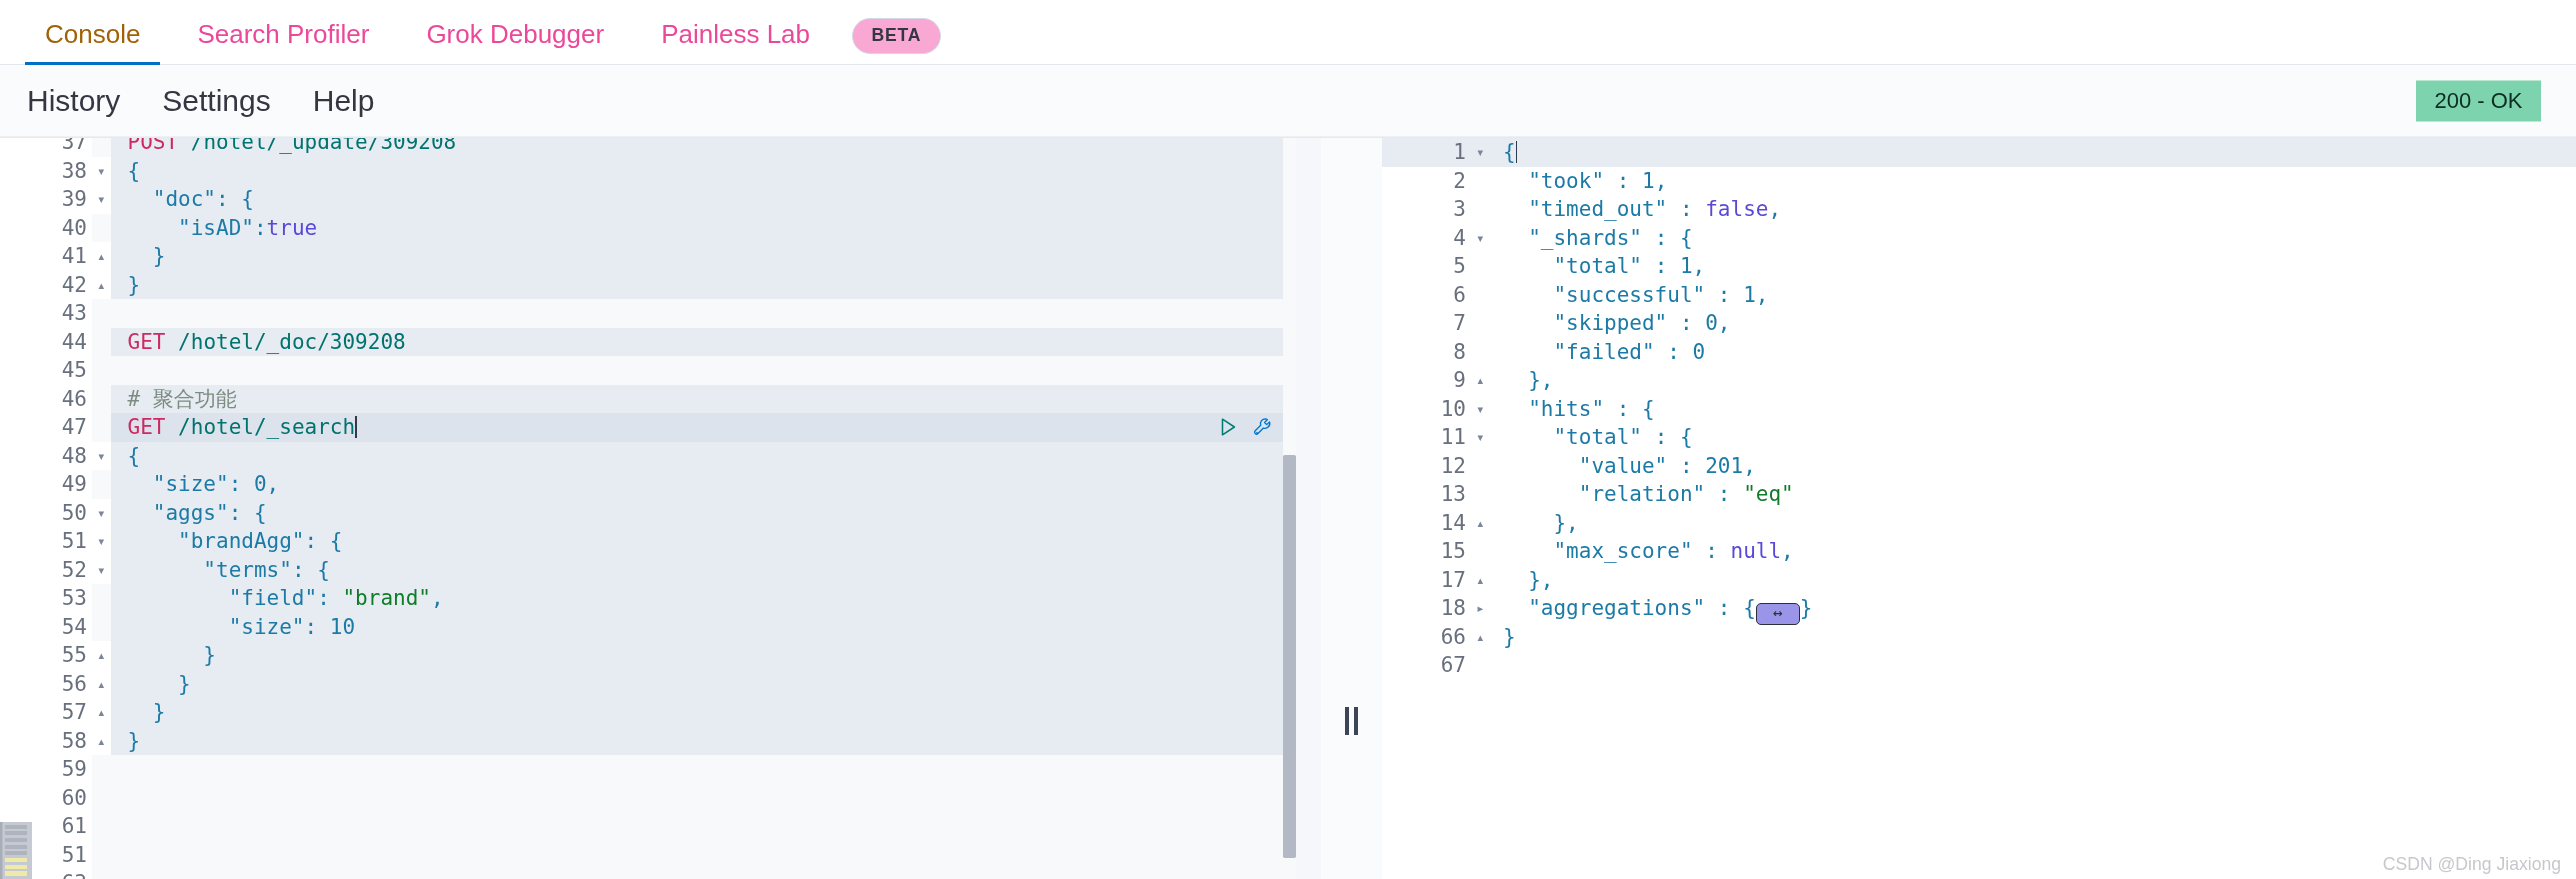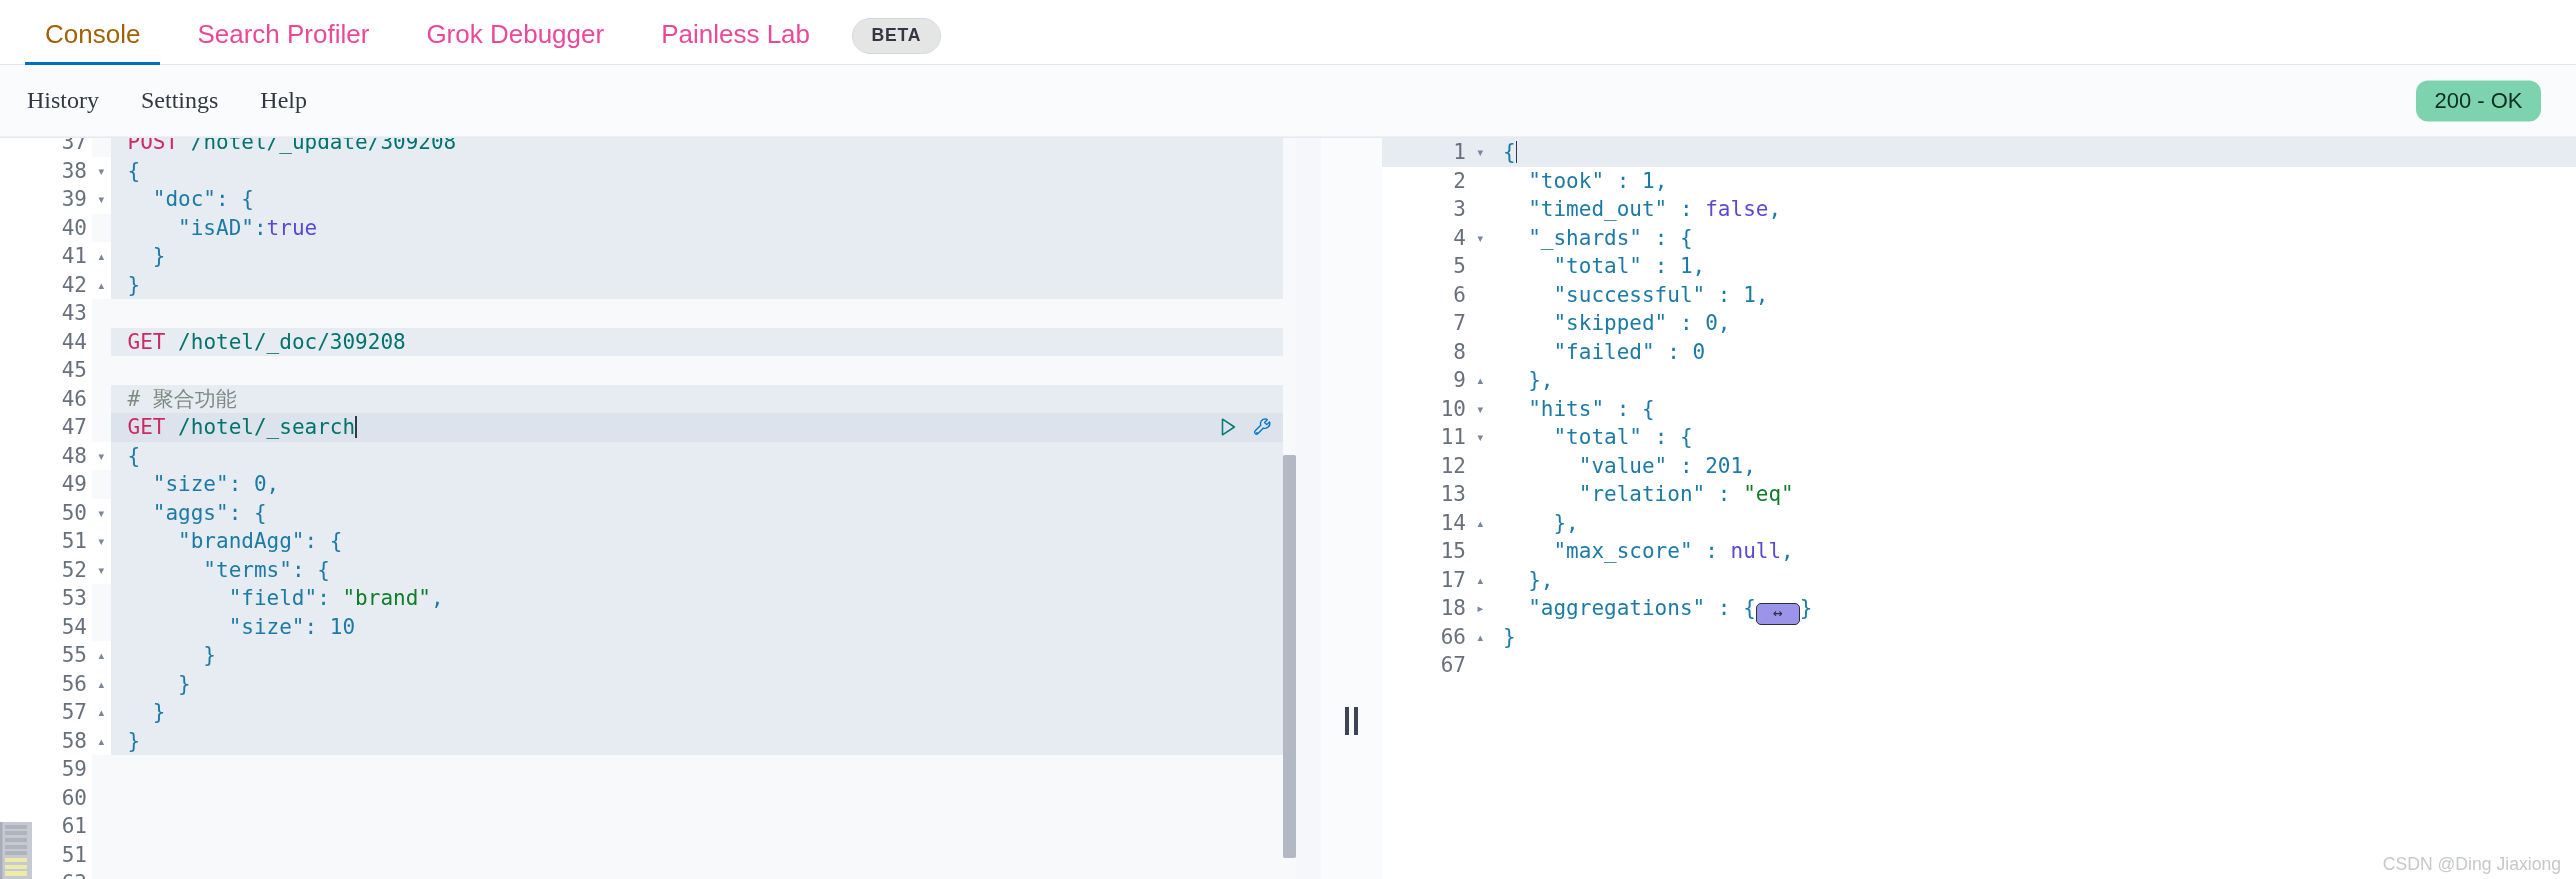--- a/index.html
+++ b/index.html
@@ -53,52 +53,51 @@
     justify-content: center;
     border: 1.7px solid #d3dae6;
     border-radius: 20px;
     font-size: 17.6px;
     font-weight: bold;
     letter-spacing: 0.8px;
     color: #343741;
     padding: 6.7px 18.5px;
     margin-left: 5px;
     margin-bottom: 10px;
-    background: #e5e5e5;
+    background: #f9a8d4;
     cursor: pointer;
   }
 
   
   .actionbar {
     position: relative;
     height: 72px;
     background: #fafbfd;
     display: flex;
     align-items: center;
     padding-left: 27px;
     border-bottom: 0.8px solid #eef0f4;
   }
   .action-link {
-    font-size: 24px;
+    font-size: 30px;
     color: #343741;
     margin-right: 42px;
     cursor: pointer;
     white-space: nowrap;
-    font-family: Liberation Serif, serif;
   }
   .status-badge {
     position: absolute;
     right: 35px;
     top: 50%;
     transform: translateY(-50%);
     background: #7dd3ae;
     color: #0b2e22;
     font-size: 22px;
     padding: 7.5px 18.5px;
-    border-radius: 12px;
+    border-radius: 0;
     white-space: nowrap;
   }
 
   
   .panes {
     position: relative;
     display: flex;
     height: 524px;
     background: #ffffff;
   }

